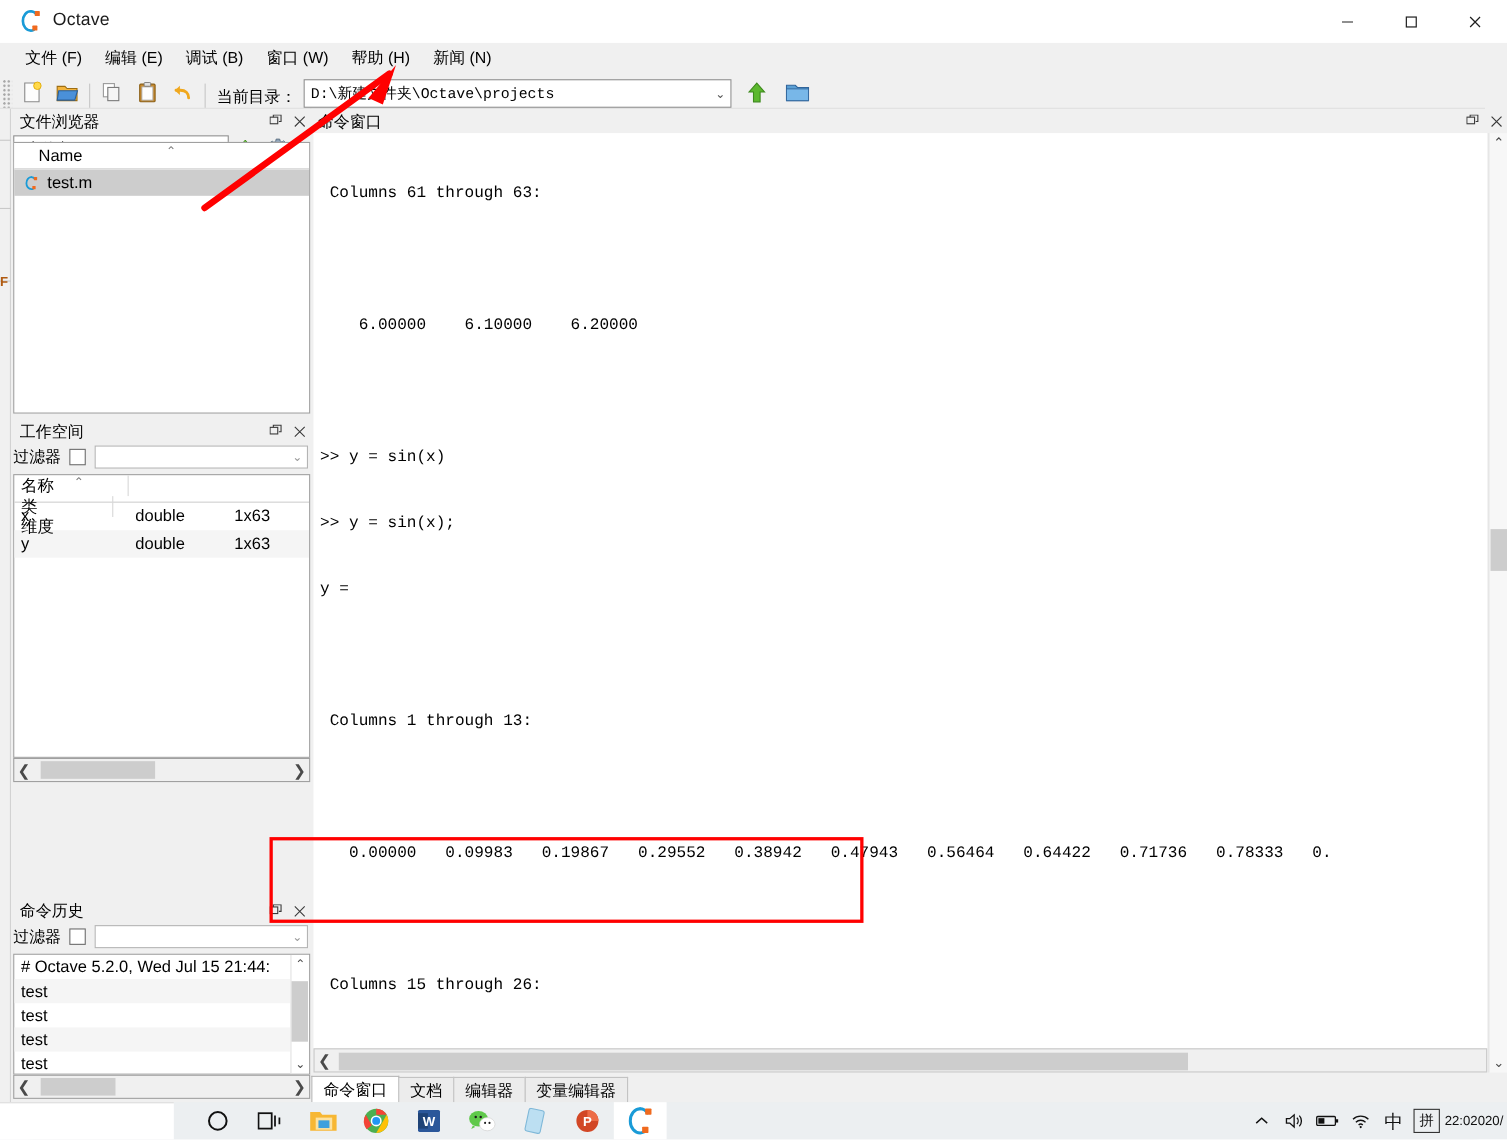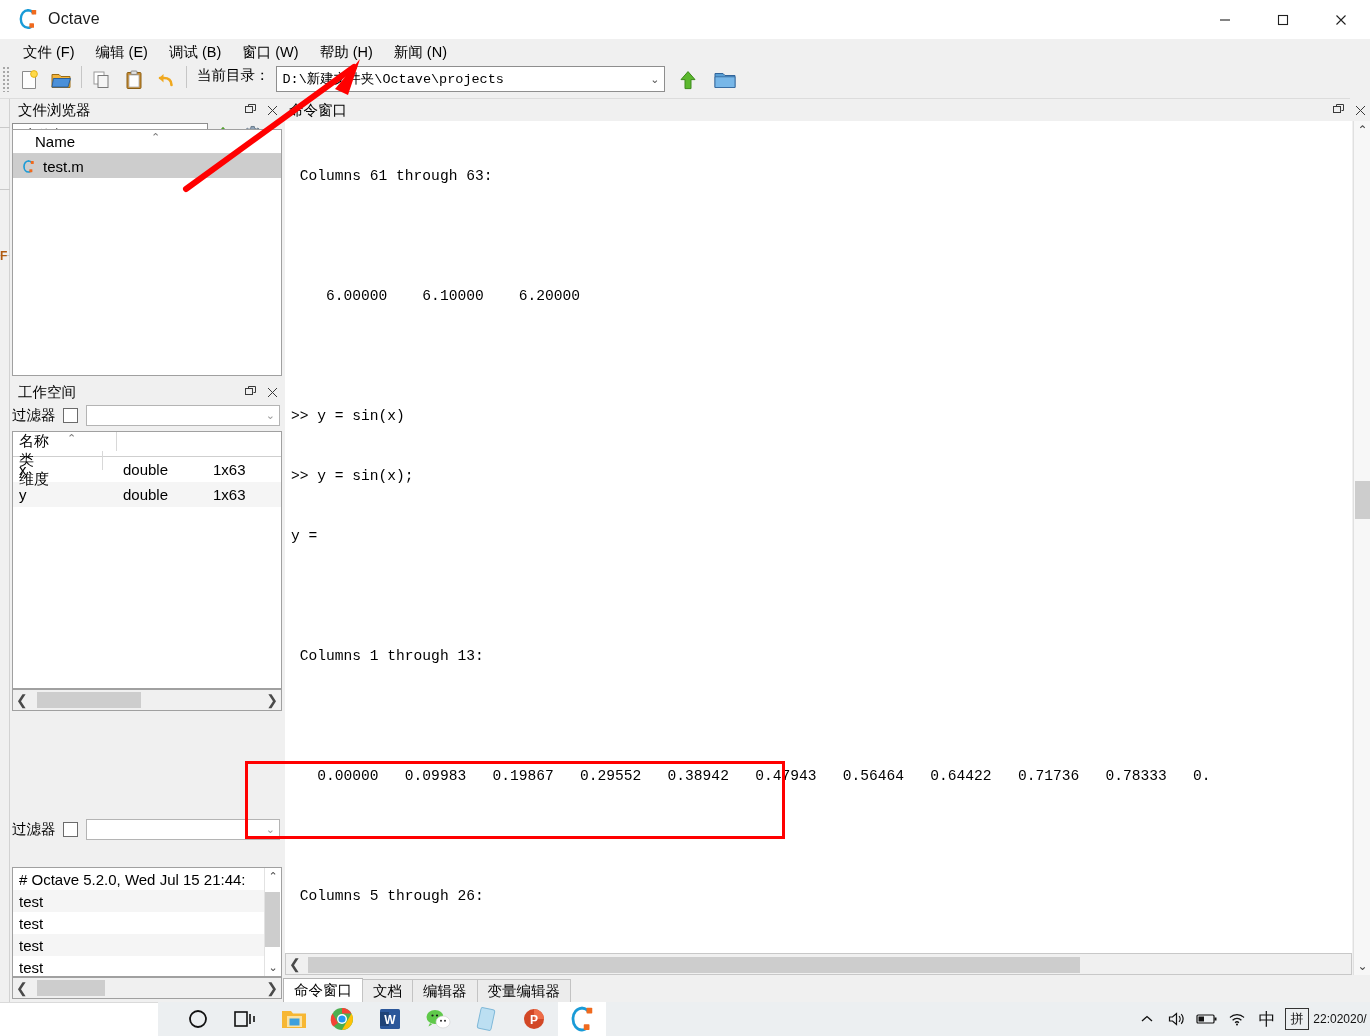--- a/index.html
+++ b/index.html
@@ -42,21 +42,21 @@
   }
   .menuitem {
     font-size: 14.5px; color: #000; padding: 3px 9px; margin-right: 3px;
     white-space: nowrap;
   }
 
   
   .toolbar {
     position: absolute; left: 0; top: 66px; width: 1350px; height: 33px;
     background: #f0f0f0;
-    display: flex; align-items: flex-start;
+    display: flex; align-items: flex-end;
     border-bottom: 1px solid #dcdcdc;
   }
   .tb-grip {
     width: 9px; height: 26px; margin-left: 2px; margin-right: 2px;
     background-image: radial-gradient(circle, #9a9a9a 1px, transparent 1.2px);
     background-size: 4px 4px;
     opacity: .85;
   }
   .tb-btn {
     width: 30px; height: 28px; display: flex; align-items: center; justify-content: center;
@@ -489,20 +489,36 @@
       </div>
 
       <div class="ws-hscroll">
         <span class="arrowglyph">❮</span>
         <div class="ws-hthumb"></div>
         <span class="arrowglyph">❯</span>
       </div>
     </div>
 
     <div class="ch">
+      <div class="dock-title">
+        <span>命令历史</span>
+        <div class="dock-btns">
+          <span class="dock-btn">
+            <svg width="12" height="12" viewBox="0 0 12 12">
+              <rect x="0.5" y="2.5" width="7" height="6" fill="none" stroke="#3a3a3a" stroke-width="1"></rect>
+              <path d="M3.5 2.5v-2h7v6h-2" fill="none" stroke="#3a3a3a" stroke-width="1"></path>
+            </svg>
+          </span>
+          <span class="dock-btn">
+            <svg width="11" height="11" viewBox="0 0 11 11">
+                <path d="M1 1l9 9M10 1l-9 9" stroke="#3a3a3a" stroke-width="1"></path>
+              </svg>
+          </span>
+        </div>
+      </div>
 
       <div class="filter-row">
         <span class="filter-label">过滤器</span>
         <span class="filter-check"></span>
         <span class="filter-combo">
           <span class="chev">⌄</span>
         </span>
       </div>
 
       <div class="ch-list">
@@ -554,21 +570,21 @@
         <div class="cw-line">    6.00000    6.10000    6.20000</div>
         <div class="cw-line"></div>
         <div class="cw-line">&gt;&gt; y = sin(x)</div>
         <div class="cw-line">&gt;&gt; y = sin(x);</div>
         <div class="cw-line">y =</div>
         <div class="cw-line"></div>
         <div class="cw-line"> Columns 1 through 13:</div>
         <div class="cw-line"></div>
         <div class="cw-line">   0.00000   0.09983   0.19867   0.29552   0.38942   0.47943   0.56464   0.64422   0.71736   0.78333   0.</div>
         <div class="cw-line"></div>
-        <div class="cw-line"> Columns 5 through 26:</div>
+        <div class="cw-line"> Columns 15 through 26:</div>
         <div class="cw-line"></div>
         
         
         
         
         
         
         
         
         

